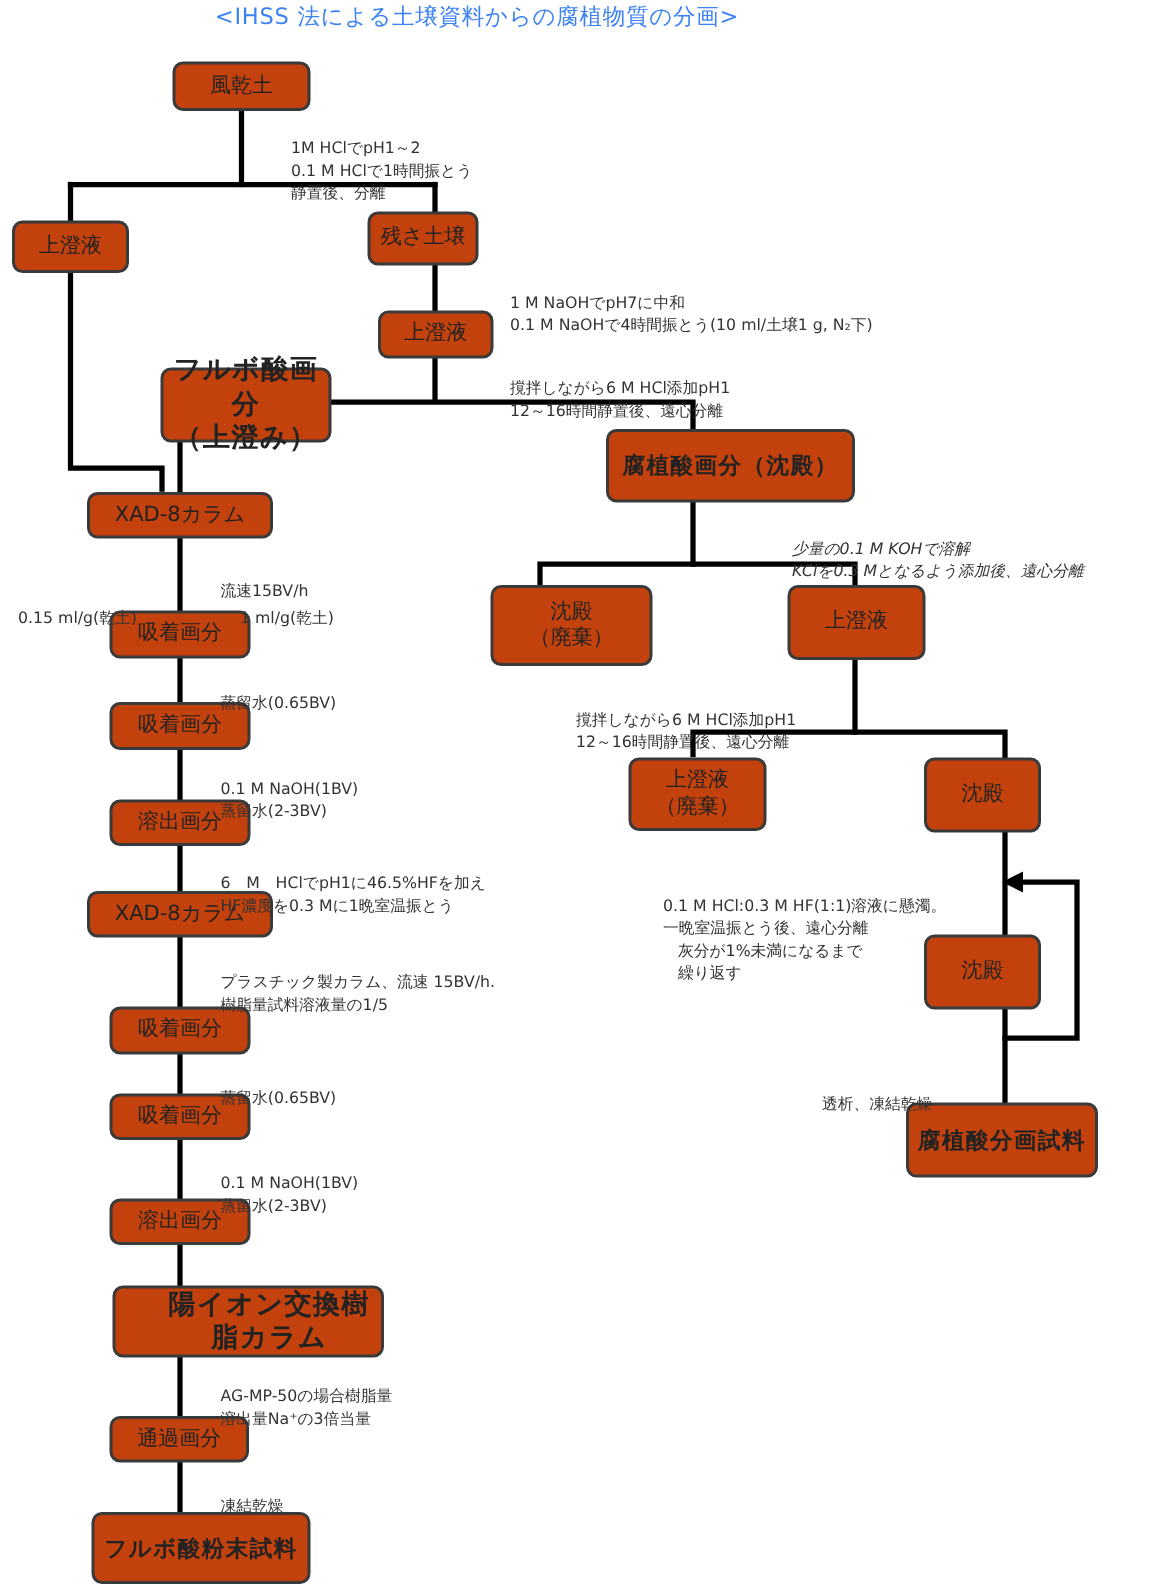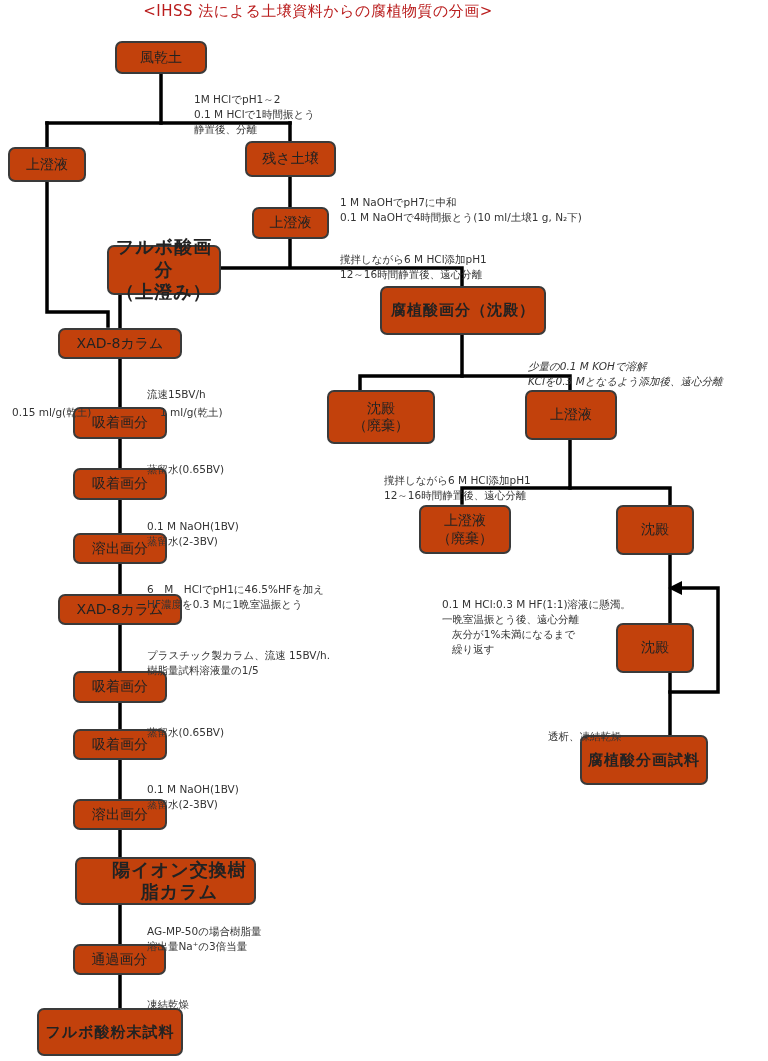--- a/index.html
+++ b/index.html
@@ -1,24 +1,24 @@
 <!DOCTYPE html>
 <html><head>
   <meta charset="utf-8">
   <style>
     html, body { margin:0; padding:0; background:#ffffff; }
     body { width:768px; height:1061px; position:relative; overflow:hidden;
            font-family:"DejaVu Sans", sans-serif; color:#333; }
     #lines { position:absolute; left:0; top:0; width:768px; height:1061px; }
     .title { position:absolute; left:0; width:636px; top:2px; text-align:center;
-             font-size:15px; color:#b91c1c; letter-spacing:0.5px; }
+             font-size:15px; color:#3b82f6; letter-spacing:0.5px; }
     .box { position:absolute; background:#c2410c; border:2px solid #3a3a3a; border-radius:7px;
            box-sizing:border-box; display:flex; align-items:center; justify-content:center;
            text-align:center; color:#222; font-size:14px; line-height:1.25; white-space:pre-line; }
-    .box.big { font-size:15px; font-weight:bold; letter-spacing:1px; }
+    .box.big { font-size:15px; font-weight:bold; letter-spacing:1px;margin-left:24px; }
     .box.mid { font-size:18px; font-weight:bold; letter-spacing:1px;margin-left:44px; }
     .note { position:absolute; font-size:10.5px; line-height:15px; color:#333; white-space:pre;margin-top:17px; }
   </style>
 </head>
 <body>
 
 <svg id="lines" xmlns="http://www.w3.org/2000/svg">
   <g stroke="#000" stroke-width="3.5" fill="none" stroke-linecap="square">
 
     <path d="M161 72 V123"></path>
@@ -44,21 +44,21 @@
 
     <path d="M670 692 H718 V588 H680"></path>
   </g>
   <polygon points="668,588 682,581 682,595" fill="#000"></polygon>
 </svg>
 
 <div class="title">&lt;IHSS 法による土壌資料からの腐植物質の分画&gt;</div>
 
 <div class="box" style="left:115px;top:41px;width:92px;height:33px;">風乾土</div>
 <div class="box" style="left:8px;top:147px;width:78px;height:35px;">上澄液</div>
-<div class="box" style="left:245px;top:141px;width:91px;height:36px;">残さ土壌</div>
+<div class="box" style="left:245px;top:141px;width:74px;height:36px;">残さ土壌</div>
 <div class="box" style="left:252px;top:207px;width:77px;height:32px;">上澄液</div>
 <div class="box mid" style="left:63px;top:245px;width:114px;height:50px;">フルボ酸画分
 （上澄み）</div>
 <div class="box" style="left:58px;top:328px;width:124px;height:31px;">XAD-8カラム</div>
 <div class="box" style="left:73px;top:407px;width:94px;height:32px;">吸着画分</div>
 <div class="box" style="left:73px;top:468px;width:94px;height:32px;">吸着画分</div>
 <div class="box" style="left:73px;top:533px;width:94px;height:31px;">溶出画分</div>
 <div class="box" style="left:58px;top:594px;width:124px;height:31px;">XAD-8カラム</div>
 <div class="box" style="left:73px;top:671px;width:94px;height:32px;">吸着画分</div>
 <div class="box" style="left:73px;top:729px;width:94px;height:31px;">吸着画分</div>

